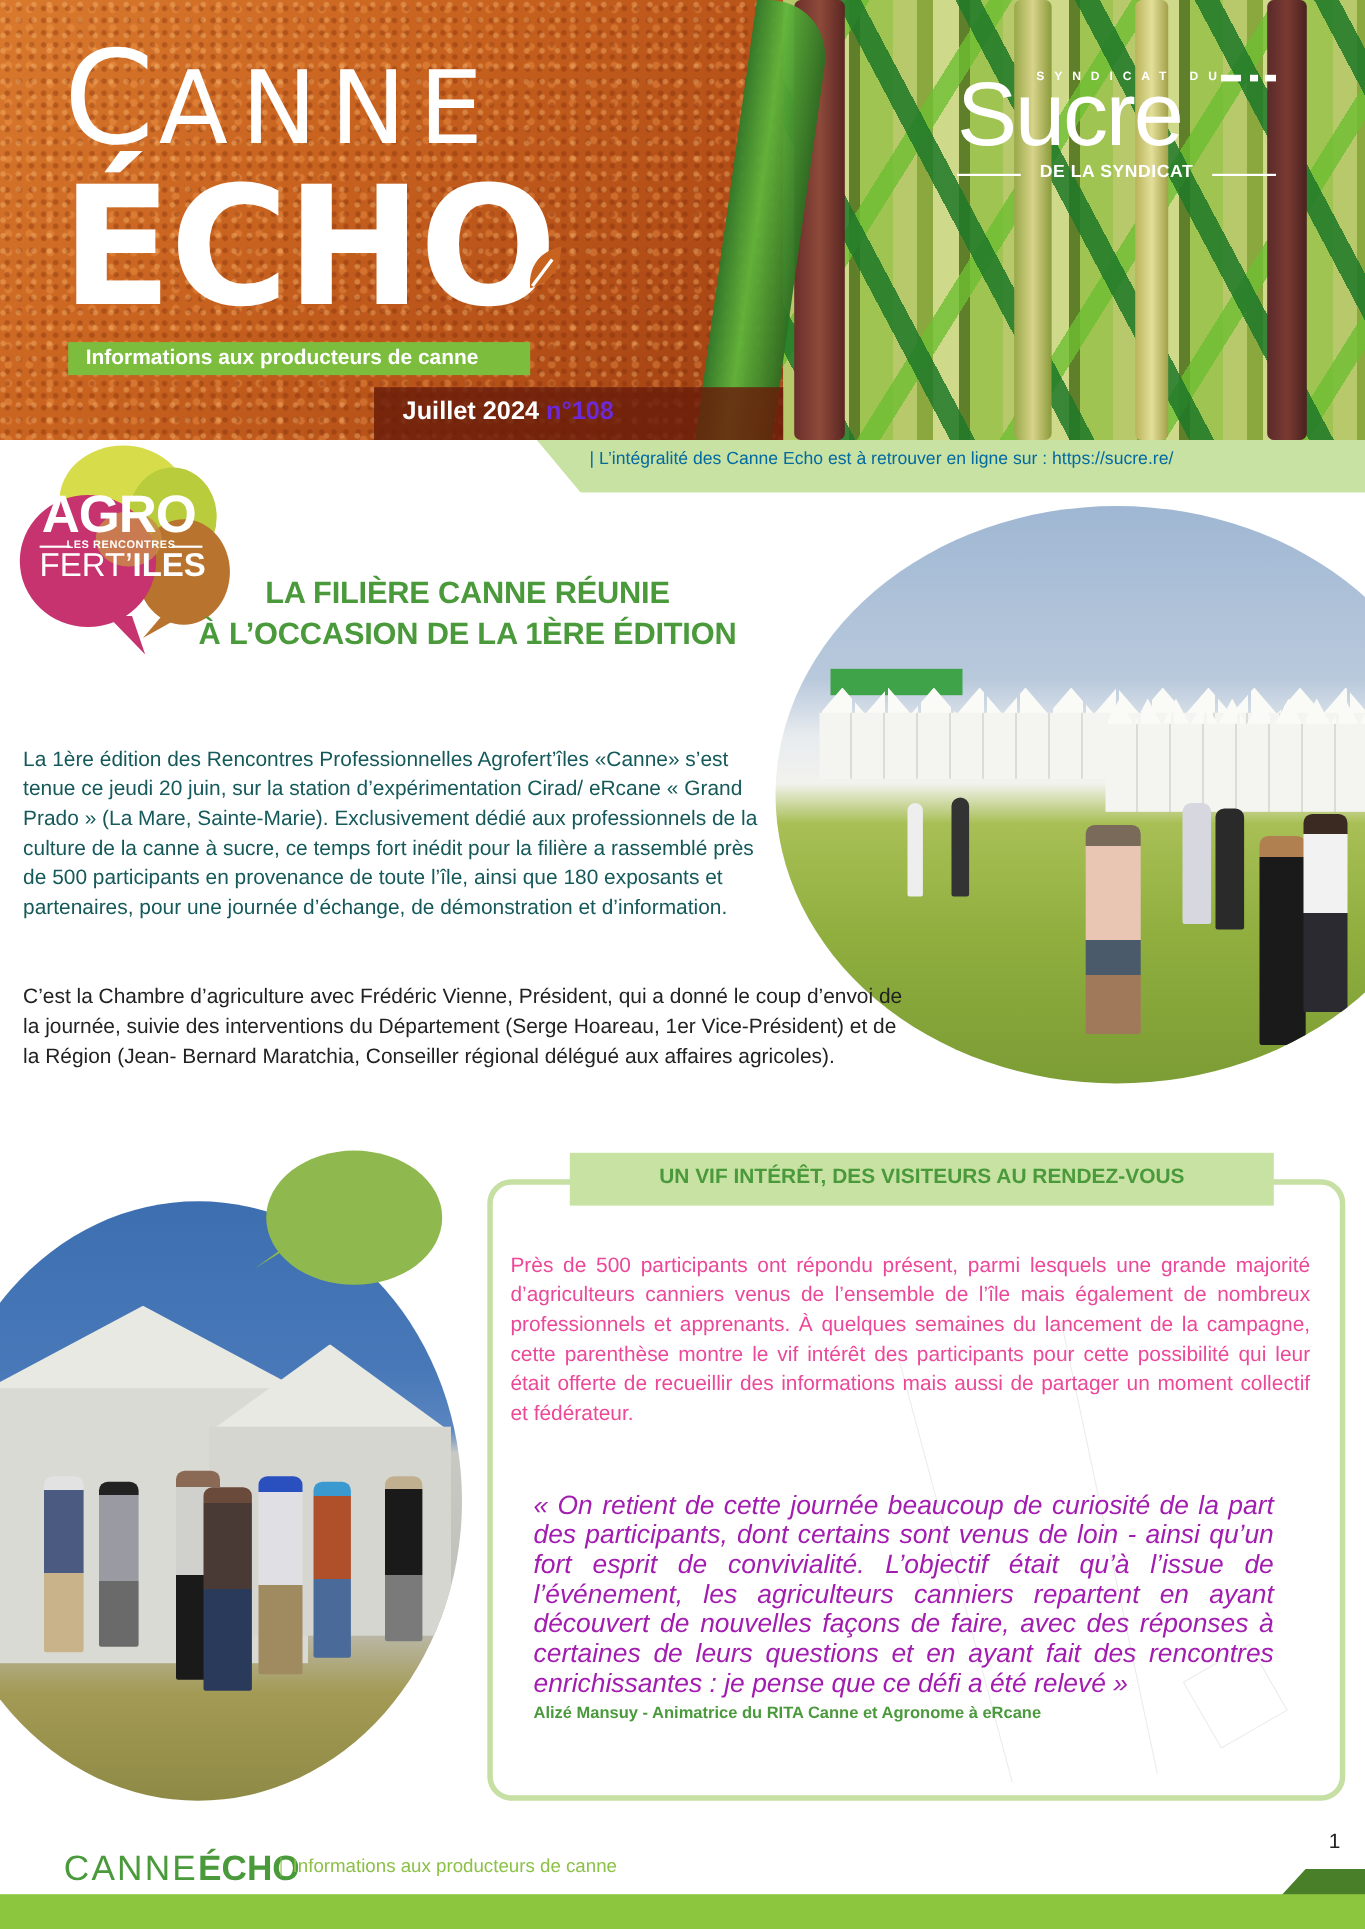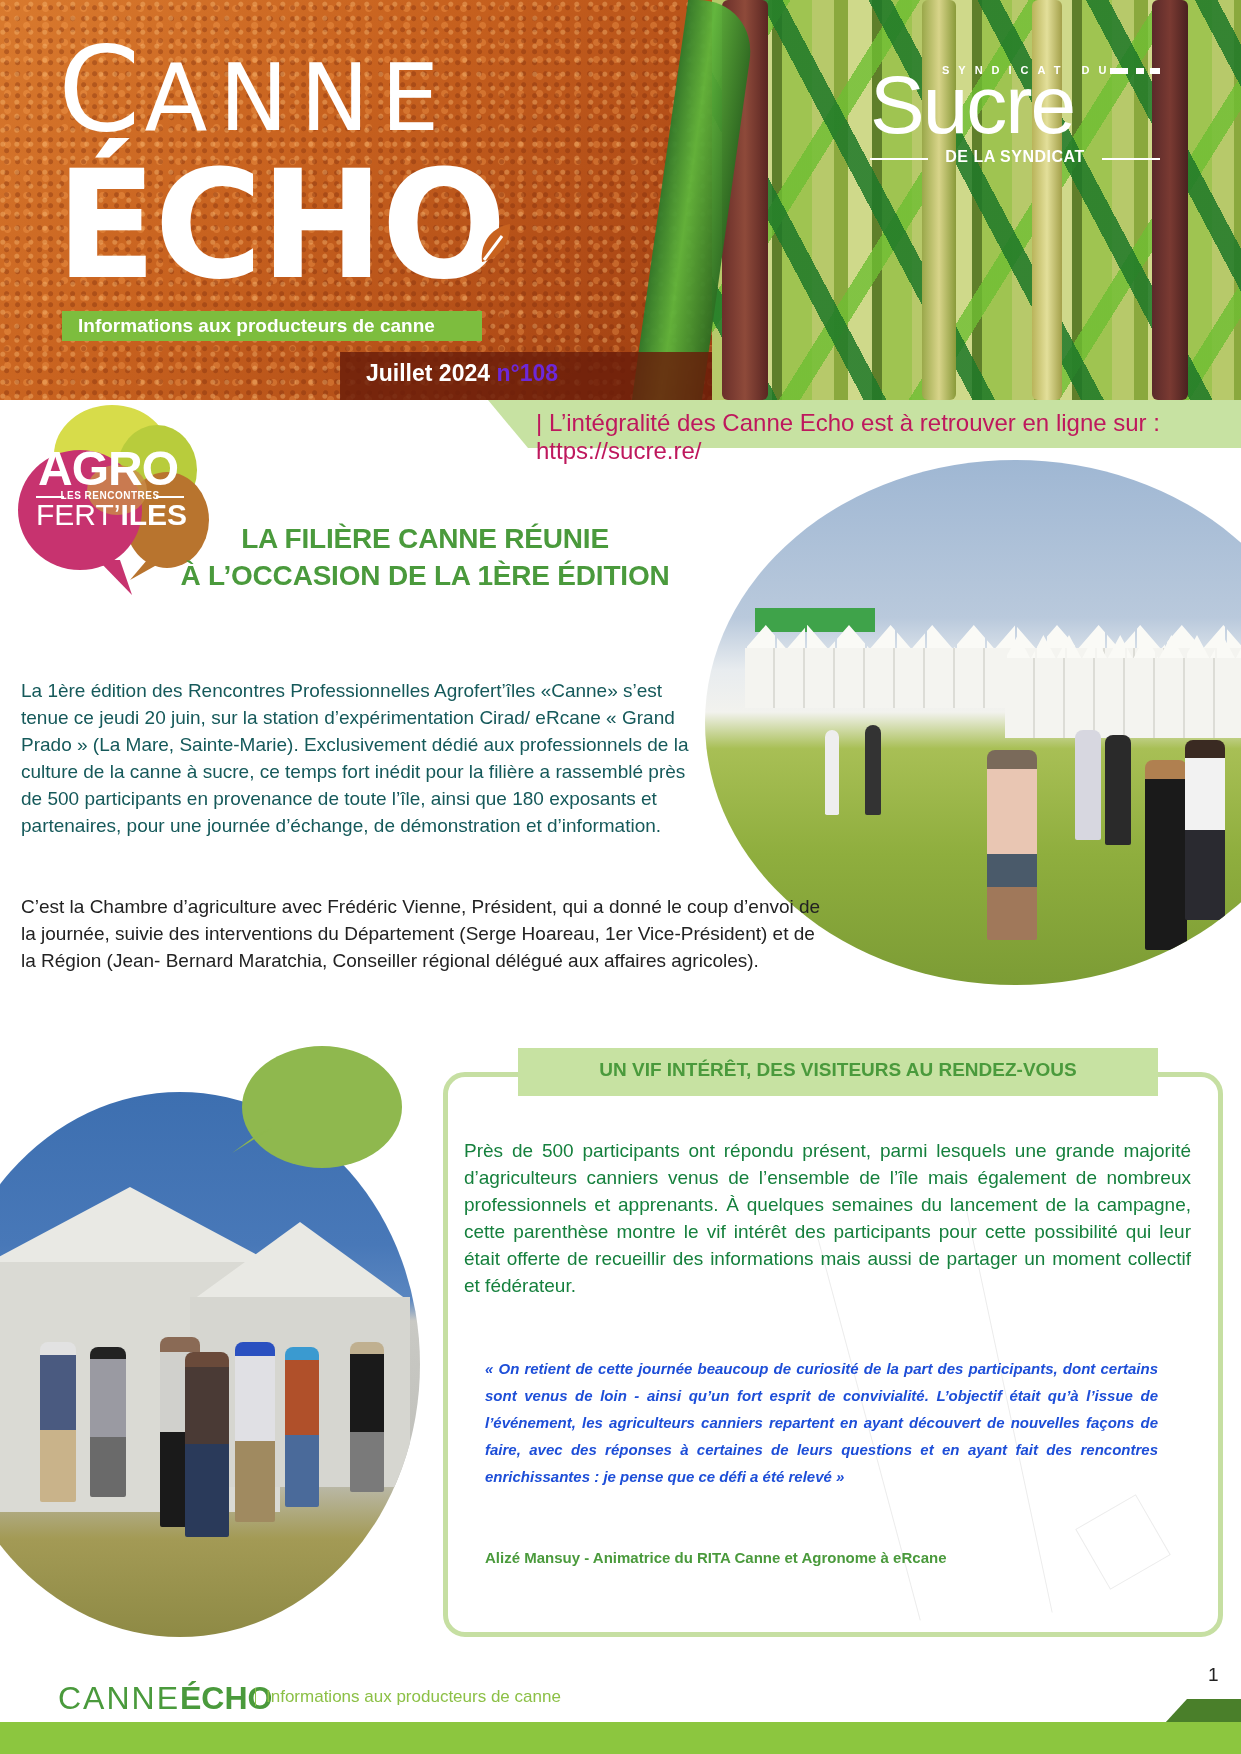--- a/index.html
+++ b/index.html
@@ -48,21 +48,21 @@
   .sucre-word { position: absolute; left: 0; top: 4px; font-size: 82px; font-weight: 400; letter-spacing: -2px; line-height: 1; }
   .sucre-dashes { position: absolute; left: 240px; top: 8px; width: 50px; height: 6px;
     background: linear-gradient(90deg, #fff 0 18px, transparent 18px 26px, #fff 26px 34px, transparent 34px 40px, #fff 40px); }
   .sucre-reunion { position: absolute; left: 0; top: 88px; width: 290px; text-align: center; font-size: 16px; font-weight: 700; letter-spacing: .5px; }
   .sucre-reunion::before, .sucre-reunion::after { content: ""; position: absolute; top: 10px; width: 58px; height: 2px; background: #fff; }
   .sucre-reunion::before { left: 0; } .sucre-reunion::after { right: 0; }
 
   
   .online-banner { position: absolute; left: 488px; top: 400px; width: 753px; height: 48px; background: #c7e2a2;
     clip-path: polygon(0 0, 100% 0, 100% 100%, 40px 100%); }
-  .online-text { position: absolute; left: 536px; top: 409px; font-size: 24px; color: #be185d; }
+  .online-text { position: absolute; left: 536px; top: 409px; font-size: 16px; color: #0369a1; }
 
   
   .agro-logo { position: absolute; left: 12px; top: 400px; width: 200px; height: 195px; }
   .agro-text { position: absolute; left: 38px; top: 445px; color: #fff; font-weight: 700; font-size: 48px; letter-spacing: -1px; line-height: 1; }
   .agro-sub { position: absolute; left: 36px; top: 490px; width: 148px; text-align: center; color: #fff; font-size: 10px; font-weight: 700; letter-spacing: .5px; }
   .agro-sub::before, .agro-sub::after { content: ""; position: absolute; top: 6px; width: 28px; height: 1.5px; background: #fff; }
   .agro-sub::before { left: 0; } .agro-sub::after { right: 0; }
   .agro-fert { position: absolute; left: 36px; top: 500px; color: #fff; font-size: 30px; line-height: 1; }
   .agro-fert b { font-weight: 700; }
 
@@ -91,23 +91,23 @@
     background: linear-gradient(180deg, #3d6fb0 0%, #4878b8 28%, #5a86c0 38%, #c9c9c4 42%, #bfbfba 70%, #a39a55 82%, #8e8a45 100%); }
   .tent2 { position: absolute; background: #e9e9e4; }
   .bubble { position: absolute; left: 242px; top: 1046px; width: 160px; height: 122px; border-radius: 50%; background: #8fb84e; }
   .bubble-tail { position: absolute; left: 232px; top: 1128px; width: 40px; height: 25px; background: #8fb84e;
     clip-path: polygon(100% 0, 0 100%, 60% 30%); }
 
   
   .info-box { position: absolute; left: 443px; top: 1072px; width: 780px; height: 565px; border: 5px solid #c6dfa2; border-radius: 22px; }
   .info-header { position: absolute; left: 518px; top: 1048px; width: 640px; height: 48px; background: #c7e2a2;
     color: #4a9a3c; font-weight: 700; font-size: 19px; line-height: 44px; text-align: center; }
-  .info-body { position: absolute; left: 464px; top: 1137px; width: 727px; font-size: 19px; line-height: 27px; color: #15803d; text-align: justify; }
-  .quote { position: absolute; left: 485px; top: 1355px; width: 673px; font-size: 15px; line-height: 27px; color: #1d4ed8;
-    font-style: italic; font-weight: 700; text-align: justify; }
+  .info-body { position: absolute; left: 464px; top: 1137px; width: 727px; font-size: 19px; line-height: 27px; color: #ec4899; text-align: justify; }
+  .quote { position: absolute; left: 485px; top: 1355px; width: 673px; font-size: 24px; line-height: 27px; color: #a21caf;
+    font-style: italic; font-weight: 400; text-align: justify; }
   .quote-author { position: absolute; left: 485px; top: 1549px; font-size: 15px; font-weight: 700; color: #4a9a3c; }
 
   .sketch { position: absolute; border: 1.5px solid #ececec; }
 
   
   .footer-logo { position: absolute; left: 58px; top: 1682px; font-size: 32px; color: #4a9a3c; letter-spacing: 2px; line-height: 1; }
   .footer-logo b { font-weight: 700; letter-spacing: 0; }
   .footer-tag { position: absolute; left: 255px; top: 1688px; font-size: 17px; color: #8cc046; padding-left: 10px; border-left: 1.5px solid #8cc046; line-height: 18px; }
   .page-num { position: absolute; left: 1208px; top: 1664px; font-size: 19px; color: #222; }
   .footer-tab { position: absolute; left: 1165px; top: 1699px; width: 76px; height: 24px; background: #4a7f2a;

